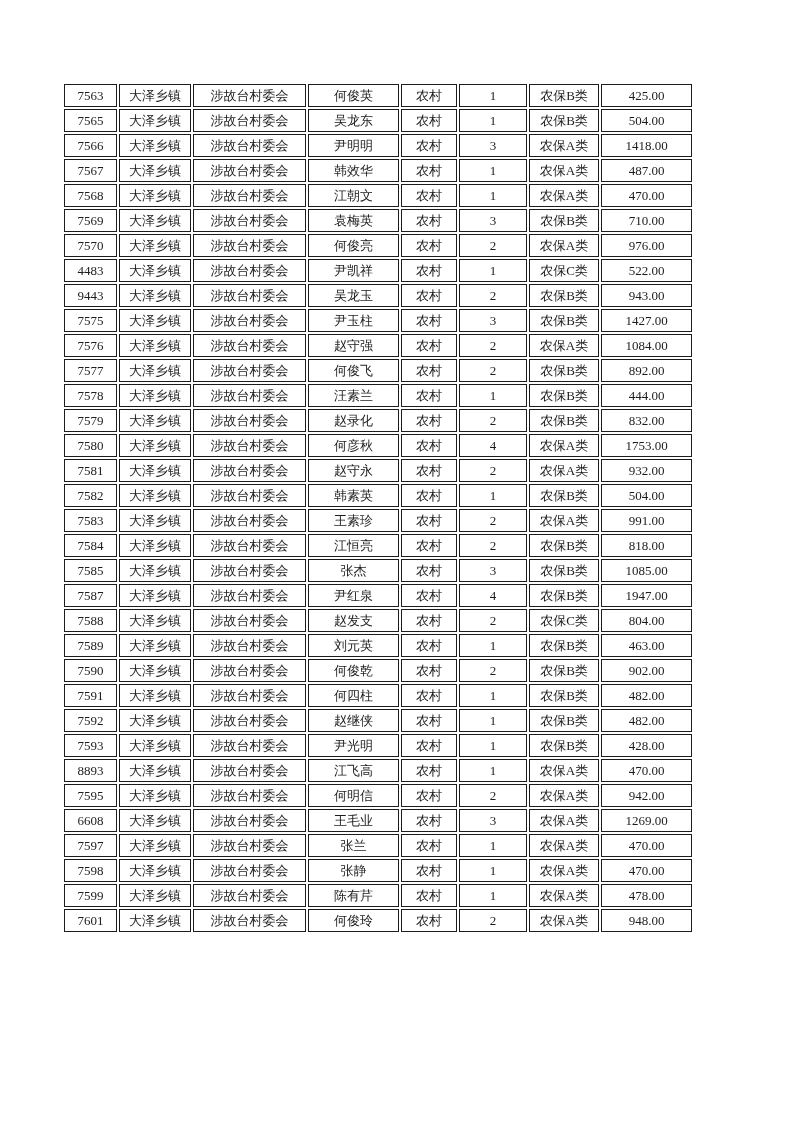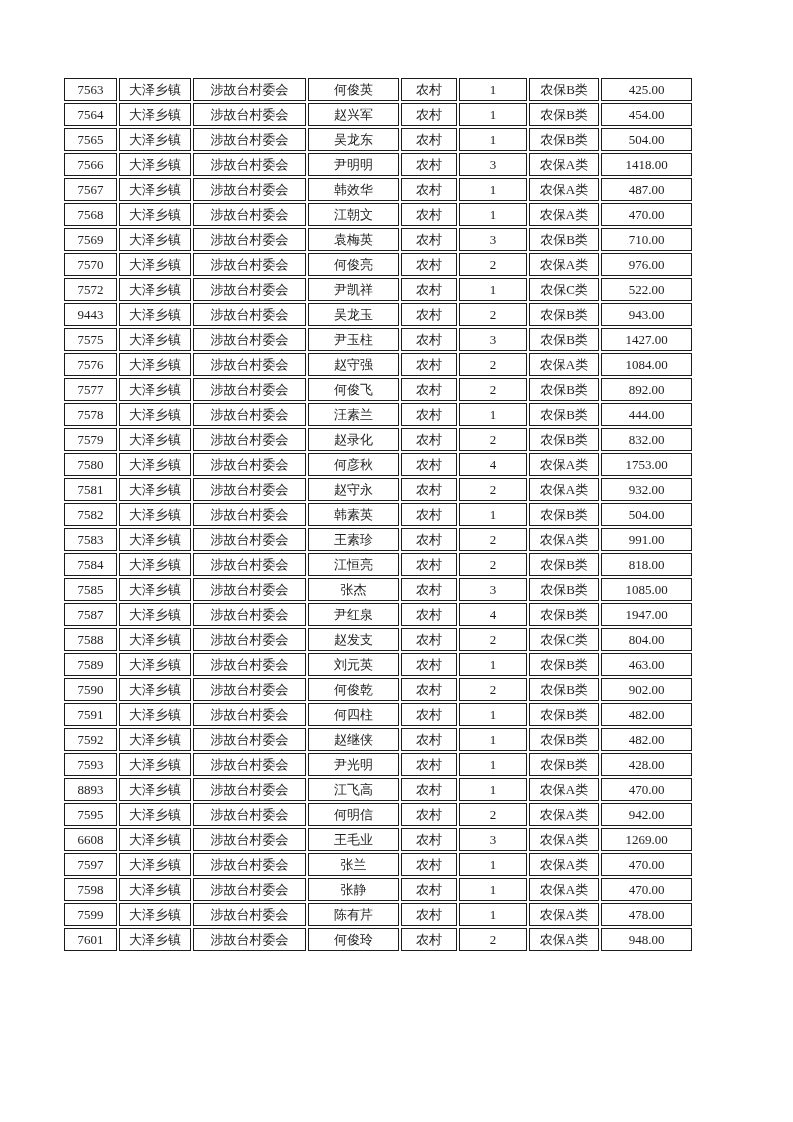--- a/index.html
+++ b/index.html
@@ -10,21 +10,21 @@
   body {
     width: 793px;
     height: 1122px;
     position: relative;
     font-family: "Liberation Serif", "DejaVu Serif", serif;
     color: #1c1c1c;
   }
   .table-wrap {
     position: absolute;
     left: 62px;
-    top: 76px;
+    top: 82px;
     width: 632px;
   }
   table.roster {
     table-layout: fixed;
     width: 632px;
     border-collapse: separate;
     border-spacing: 2px;
     background: #ffffff;
   }
   table.roster td {
@@ -60,30 +60,20 @@
           <td>7563</td>
           <td>大泽乡镇</td>
           <td>涉故台村委会</td>
           <td>何俊英</td>
           <td>农村</td>
           <td>1</td>
           <td>农保B类</td>
           <td>425.00</td>
         </tr>
         <tr>
-          <td>7564</td>
-          <td>大泽乡镇</td>
-          <td>涉故台村委会</td>
-          <td>赵兴军</td>
-          <td>农村</td>
-          <td>1</td>
-          <td>农保B类</td>
-          <td>454.00</td>
-        </tr>
-        <tr>
           <td>7565</td>
           <td>大泽乡镇</td>
           <td>涉故台村委会</td>
           <td>吴龙东</td>
           <td>农村</td>
           <td>1</td>
           <td>农保B类</td>
           <td>504.00</td>
         </tr>
         <tr>
@@ -130,21 +120,21 @@
           <td>7570</td>
           <td>大泽乡镇</td>
           <td>涉故台村委会</td>
           <td>何俊亮</td>
           <td>农村</td>
           <td>2</td>
           <td>农保A类</td>
           <td>976.00</td>
         </tr>
         <tr>
-          <td>7572</td>
+          <td>4483</td>
           <td>大泽乡镇</td>
           <td>涉故台村委会</td>
           <td>尹凯祥</td>
           <td>农村</td>
           <td>1</td>
           <td>农保C类</td>
           <td>522.00</td>
         </tr>
         <tr>
           <td>9443</td>

